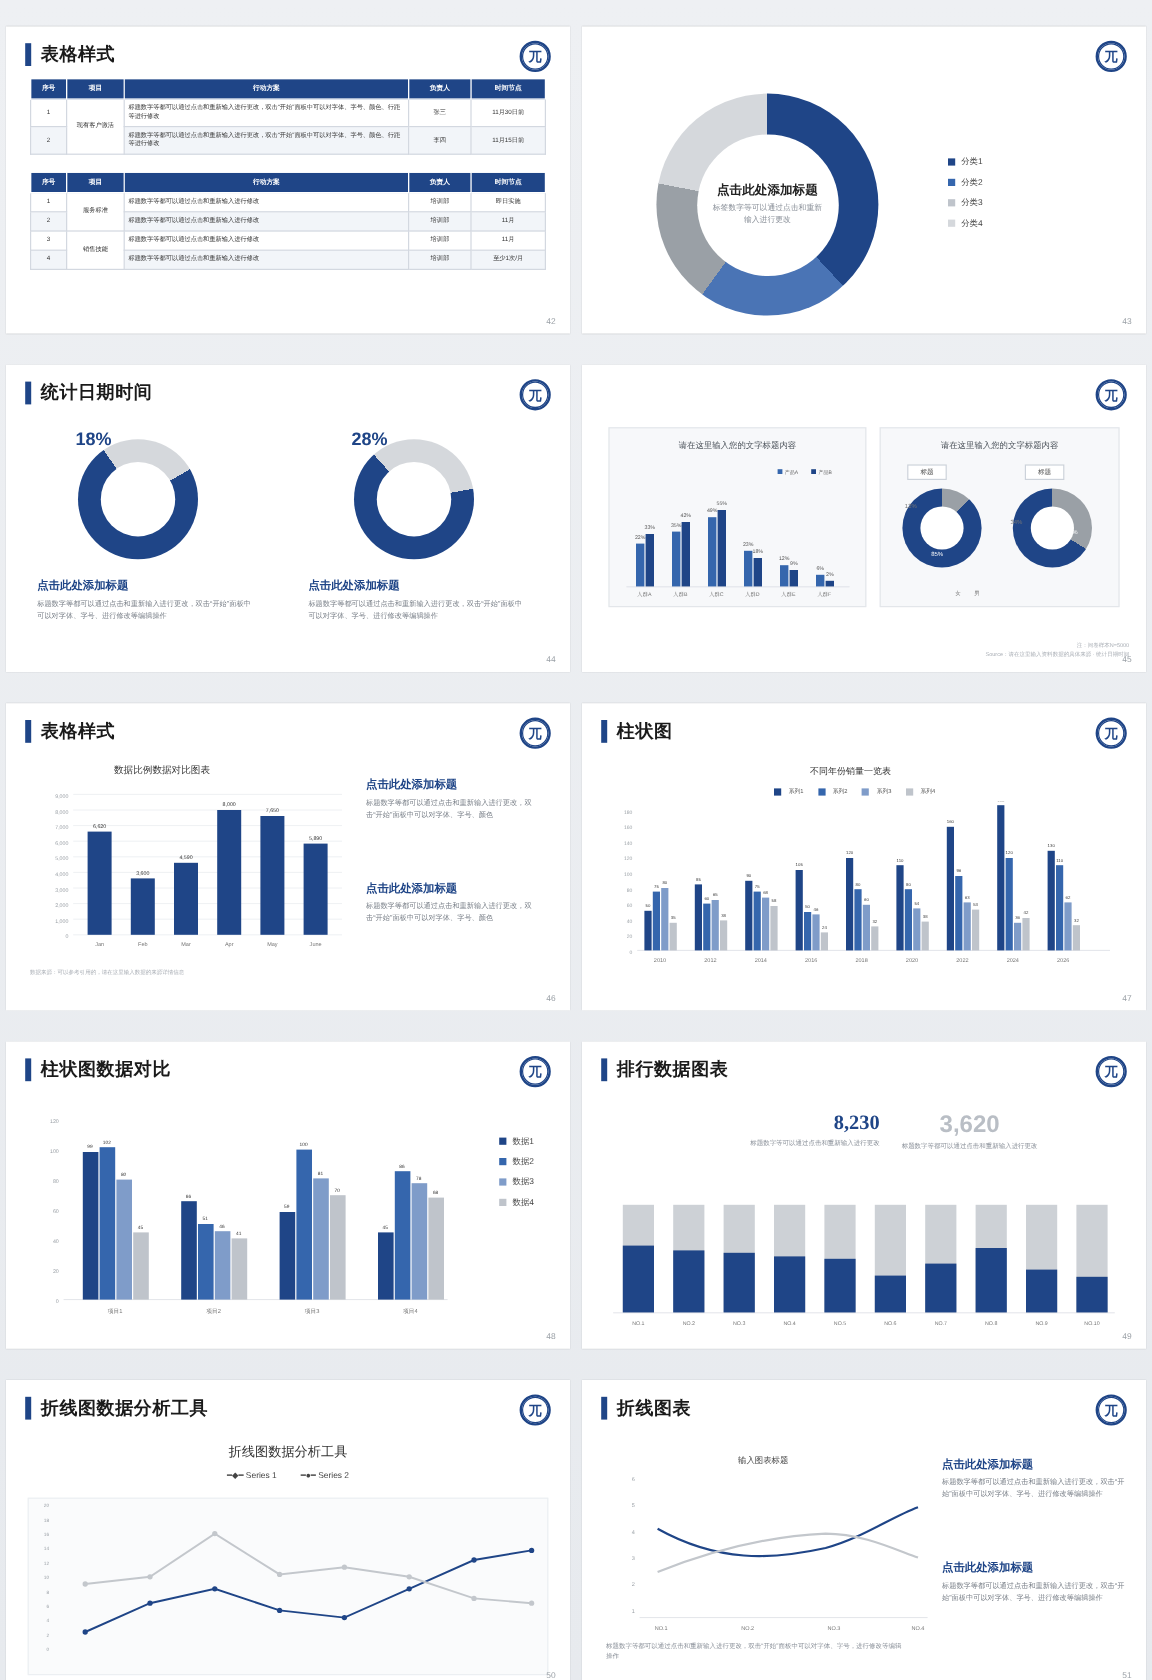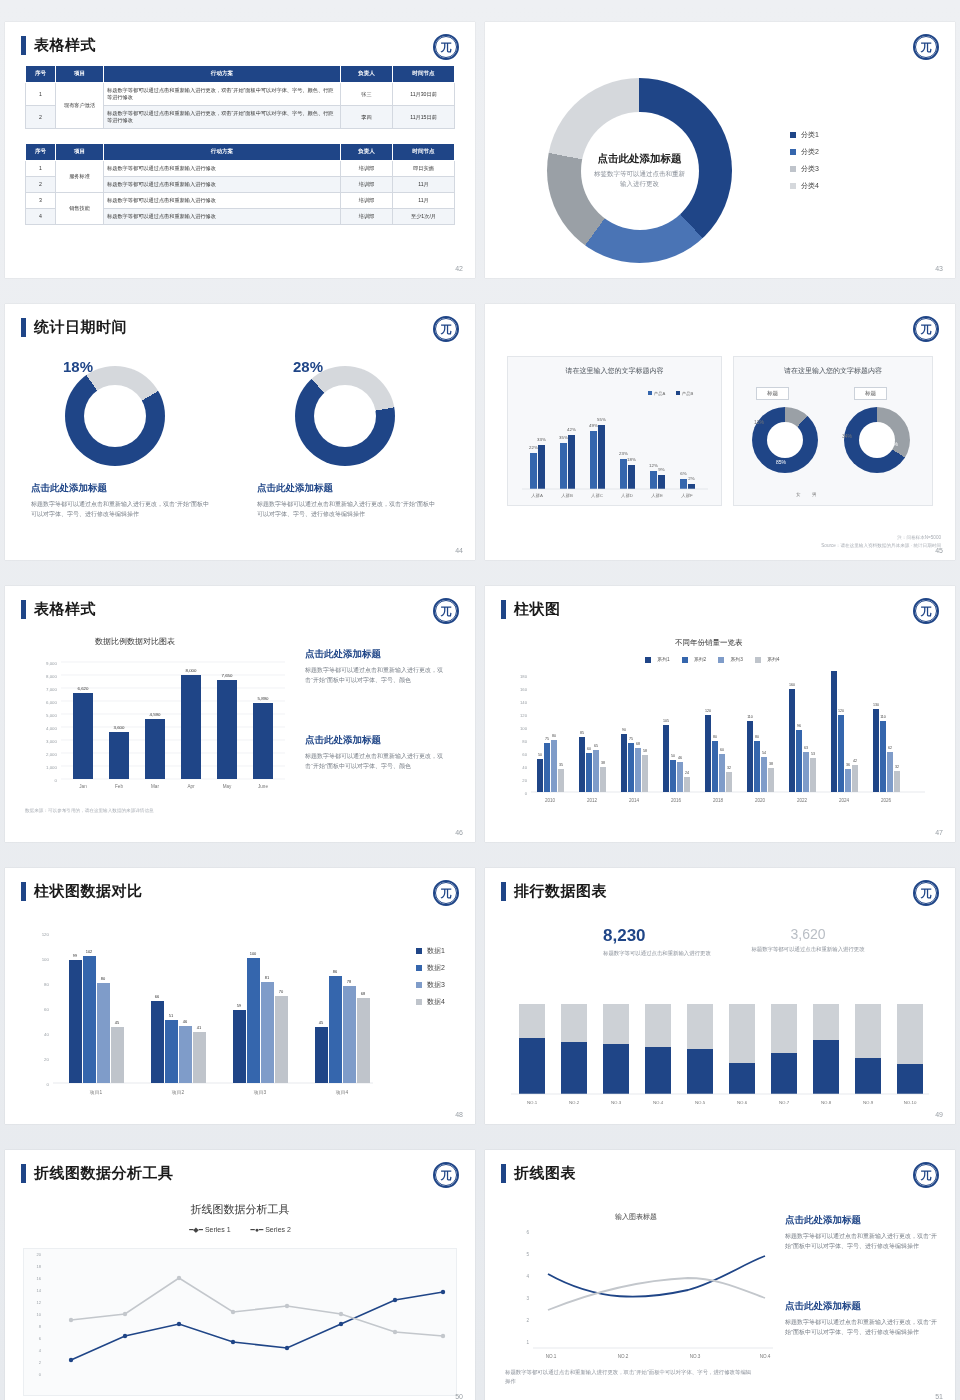--- a/index.html
+++ b/index.html
@@ -616,26 +616,26 @@
     <div class="pagenum">48</div>
   </div>
 
   <div class="slide">
     <div class="slide-title-wrap">
       <div class="title-bar"></div>
       <div class="slide-title">排行数据图表</div>
     </div>
     <div class="logo">兀</div>
 
-    <div style="position:absolute;left:118px;top:58px;text-align:left;width:130px;">
+    <div style="position:absolute;left:118px;top:58px;text-align:right;width:130px;font-family:Liberation Serif, serif;">
       <div style="font-size:17px;font-weight:bold;color:#1f4587;">8,230</div>
       <div style="font-size:5.4px;color:#8a9099;line-height:1.6;margin-top:3px;">标题数字等可以通过点击和重新输入进行更改</div>
     </div>
     <div style="position:absolute;left:258px;top:58px;text-align:center;width:130px;">
-      <div style="font-size:14px;font-weight:normal;color:#b9bec5;">3,620</div>
+      <div style="font-size:20px;font-weight:bold;color:#b9bec5;">3,620</div>
       <div style="font-size:5.4px;color:#8a9099;line-height:1.6;margin-top:3px;">标题数字等都可以通过点击和重新输入进行更改</div>
     </div>
 
     <svg width="430" height="120" style="position:absolute;left:20px;top:130px;">
       <g>
         <rect x="14" y="6" width="26" height="90" fill="#cdd1d6"></rect>
             <rect x="14" y="40" width="26" height="56" fill="#1f4587"></rect>
         <rect x="56" y="6" width="26" height="90" fill="#cdd1d6"></rect>
             <rect x="56" y="44" width="26" height="52" fill="#1f4587"></rect>
         <rect x="98" y="6" width="26" height="90" fill="#cdd1d6"></rect>

